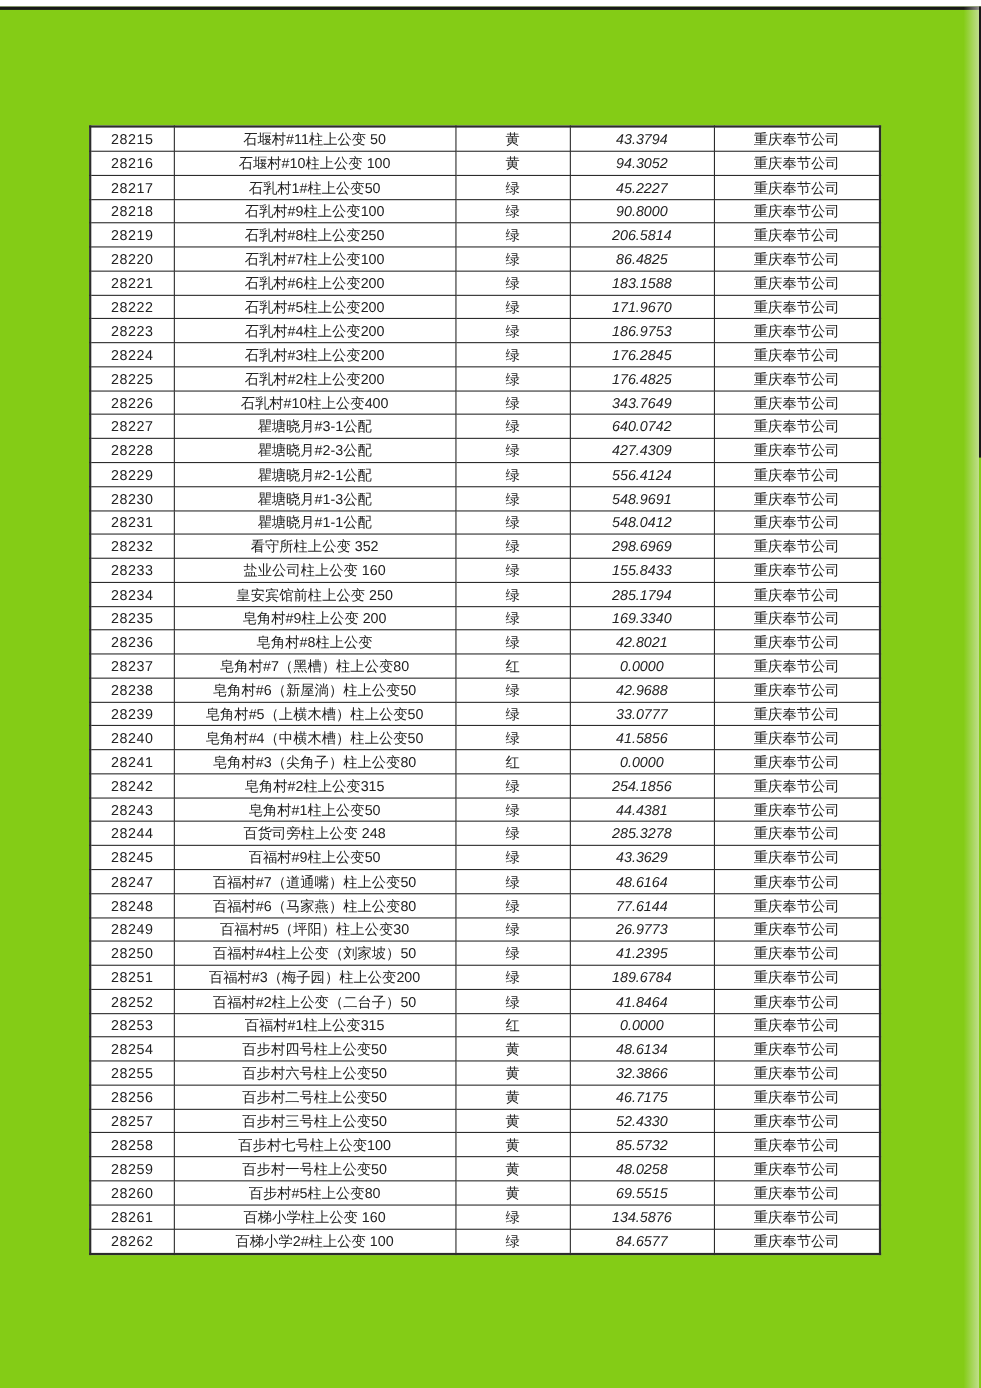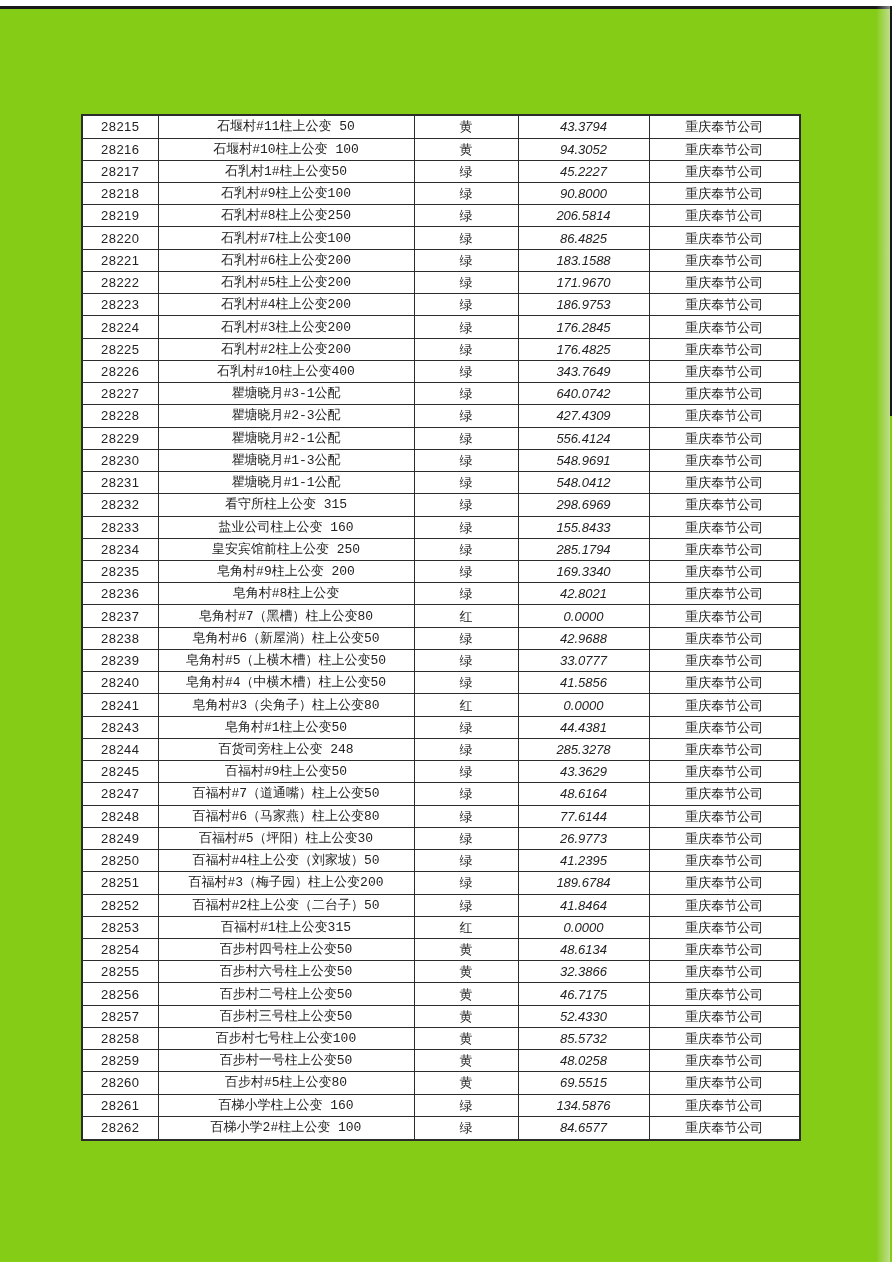--- a/index.html
+++ b/index.html
@@ -60,21 +60,21 @@
     padding: 0 2px;
     text-align: center;
     vertical-align: middle;
     color: #222222;
     font-size: 13px;
     line-height: 1;
     white-space: nowrap;
     overflow: hidden;
   }
   td.col-id    { font-size: 14px; letter-spacing: 0.5px; }
-  td.col-name  { font-size: 13px; font-family: Liberation Mono, monospace; }
+  td.col-name  { font-size: 13px; }
   td.col-status{ font-size: 13px; }
   td.col-value { font-size: 14px; font-style: italic; }
   td.col-company{ font-size: 13px; margin-left: 30px; }
   col.c-id     { width: 76px; }
   col.c-name   { width: 256px; }
   col.c-status { width: 104px; }
   col.c-value  { width: 131px; }
   col.c-company{ width: 151px; }
 </style>
 </head>
@@ -209,21 +209,21 @@
           </tr>
           <tr>
             <td class="col-id">28231</td>
             <td class="col-name">瞿塘晓月#1-1公配</td>
             <td class="col-status">绿</td>
             <td class="col-value">548.0412</td>
             <td class="col-company">重庆奉节公司</td>
           </tr>
           <tr>
             <td class="col-id">28232</td>
-            <td class="col-name">看守所柱上公变 315</td>
+            <td class="col-name">看守所柱上公变 352</td>
             <td class="col-status">绿</td>
             <td class="col-value">298.6969</td>
             <td class="col-company">重庆奉节公司</td>
           </tr>
           <tr>
             <td class="col-id">28233</td>
             <td class="col-name">盐业公司柱上公变 160</td>
             <td class="col-status">绿</td>
             <td class="col-value">155.8433</td>
             <td class="col-company">重庆奉节公司</td>
@@ -275,20 +275,27 @@
             <td class="col-name">皂角村#4（中横木槽）柱上公变50</td>
             <td class="col-status">绿</td>
             <td class="col-value">41.5856</td>
             <td class="col-company">重庆奉节公司</td>
           </tr>
           <tr>
             <td class="col-id">28241</td>
             <td class="col-name">皂角村#3（尖角子）柱上公变80</td>
             <td class="col-status">红</td>
             <td class="col-value">0.0000</td>
+            <td class="col-company">重庆奉节公司</td>
+          </tr>
+          <tr>
+            <td class="col-id">28242</td>
+            <td class="col-name">皂角村#2柱上公变315</td>
+            <td class="col-status">绿</td>
+            <td class="col-value">254.1856</td>
             <td class="col-company">重庆奉节公司</td>
           </tr>
           <tr>
             <td class="col-id">28243</td>
             <td class="col-name">皂角村#1柱上公变50</td>
             <td class="col-status">绿</td>
             <td class="col-value">44.4381</td>
             <td class="col-company">重庆奉节公司</td>
           </tr>
           <tr>

